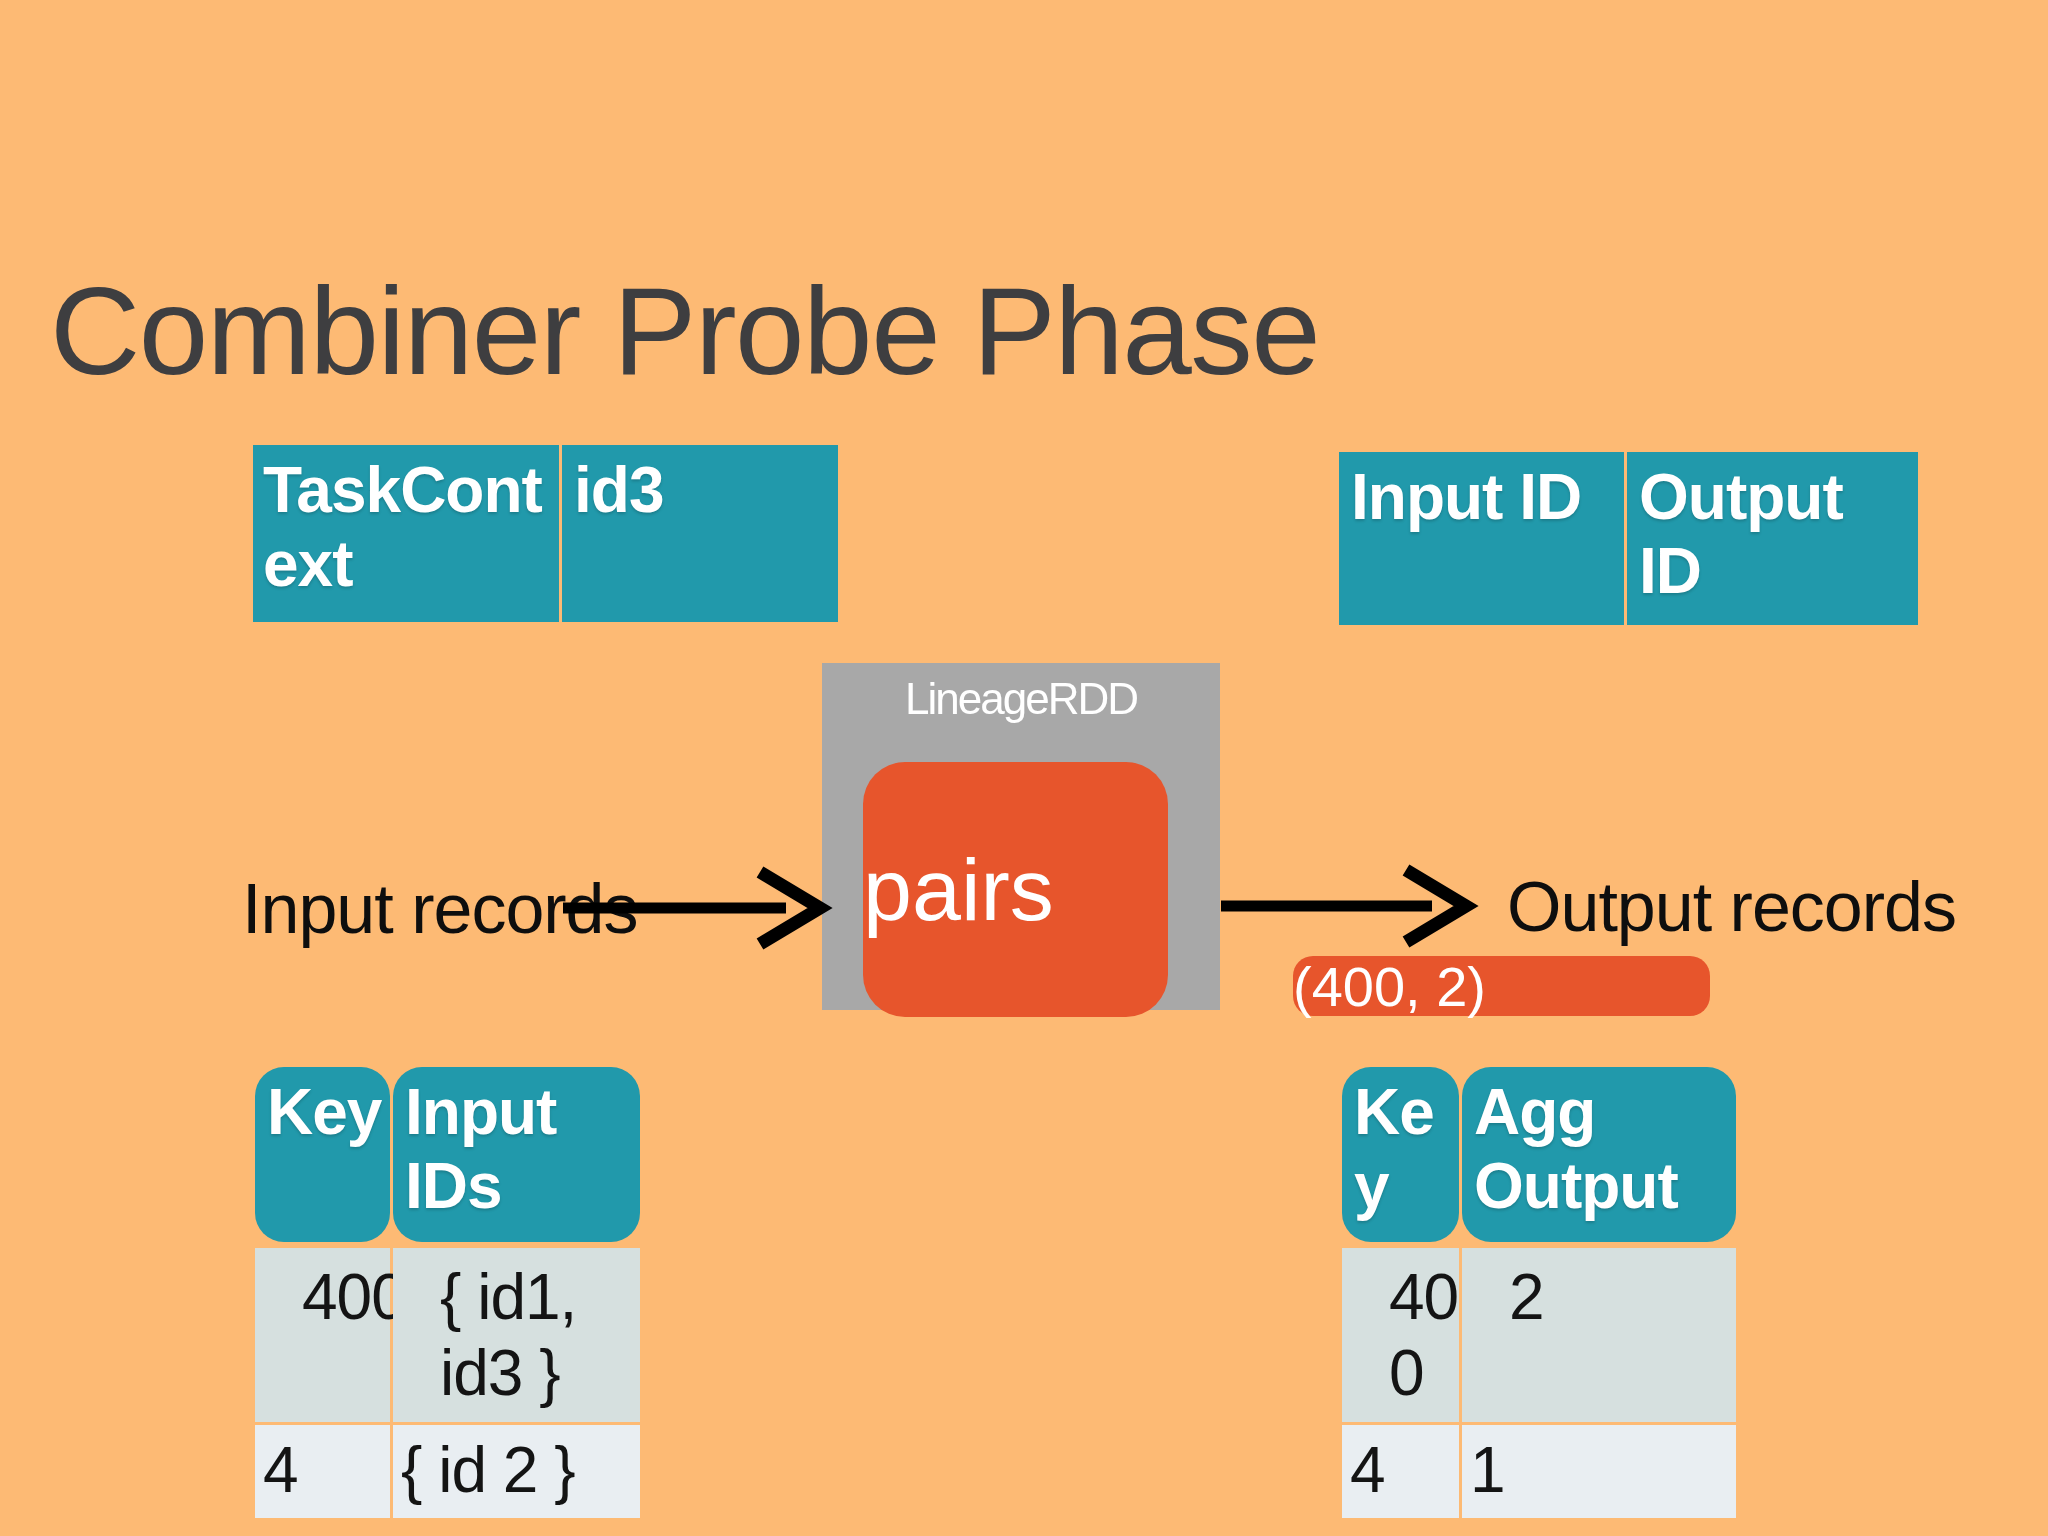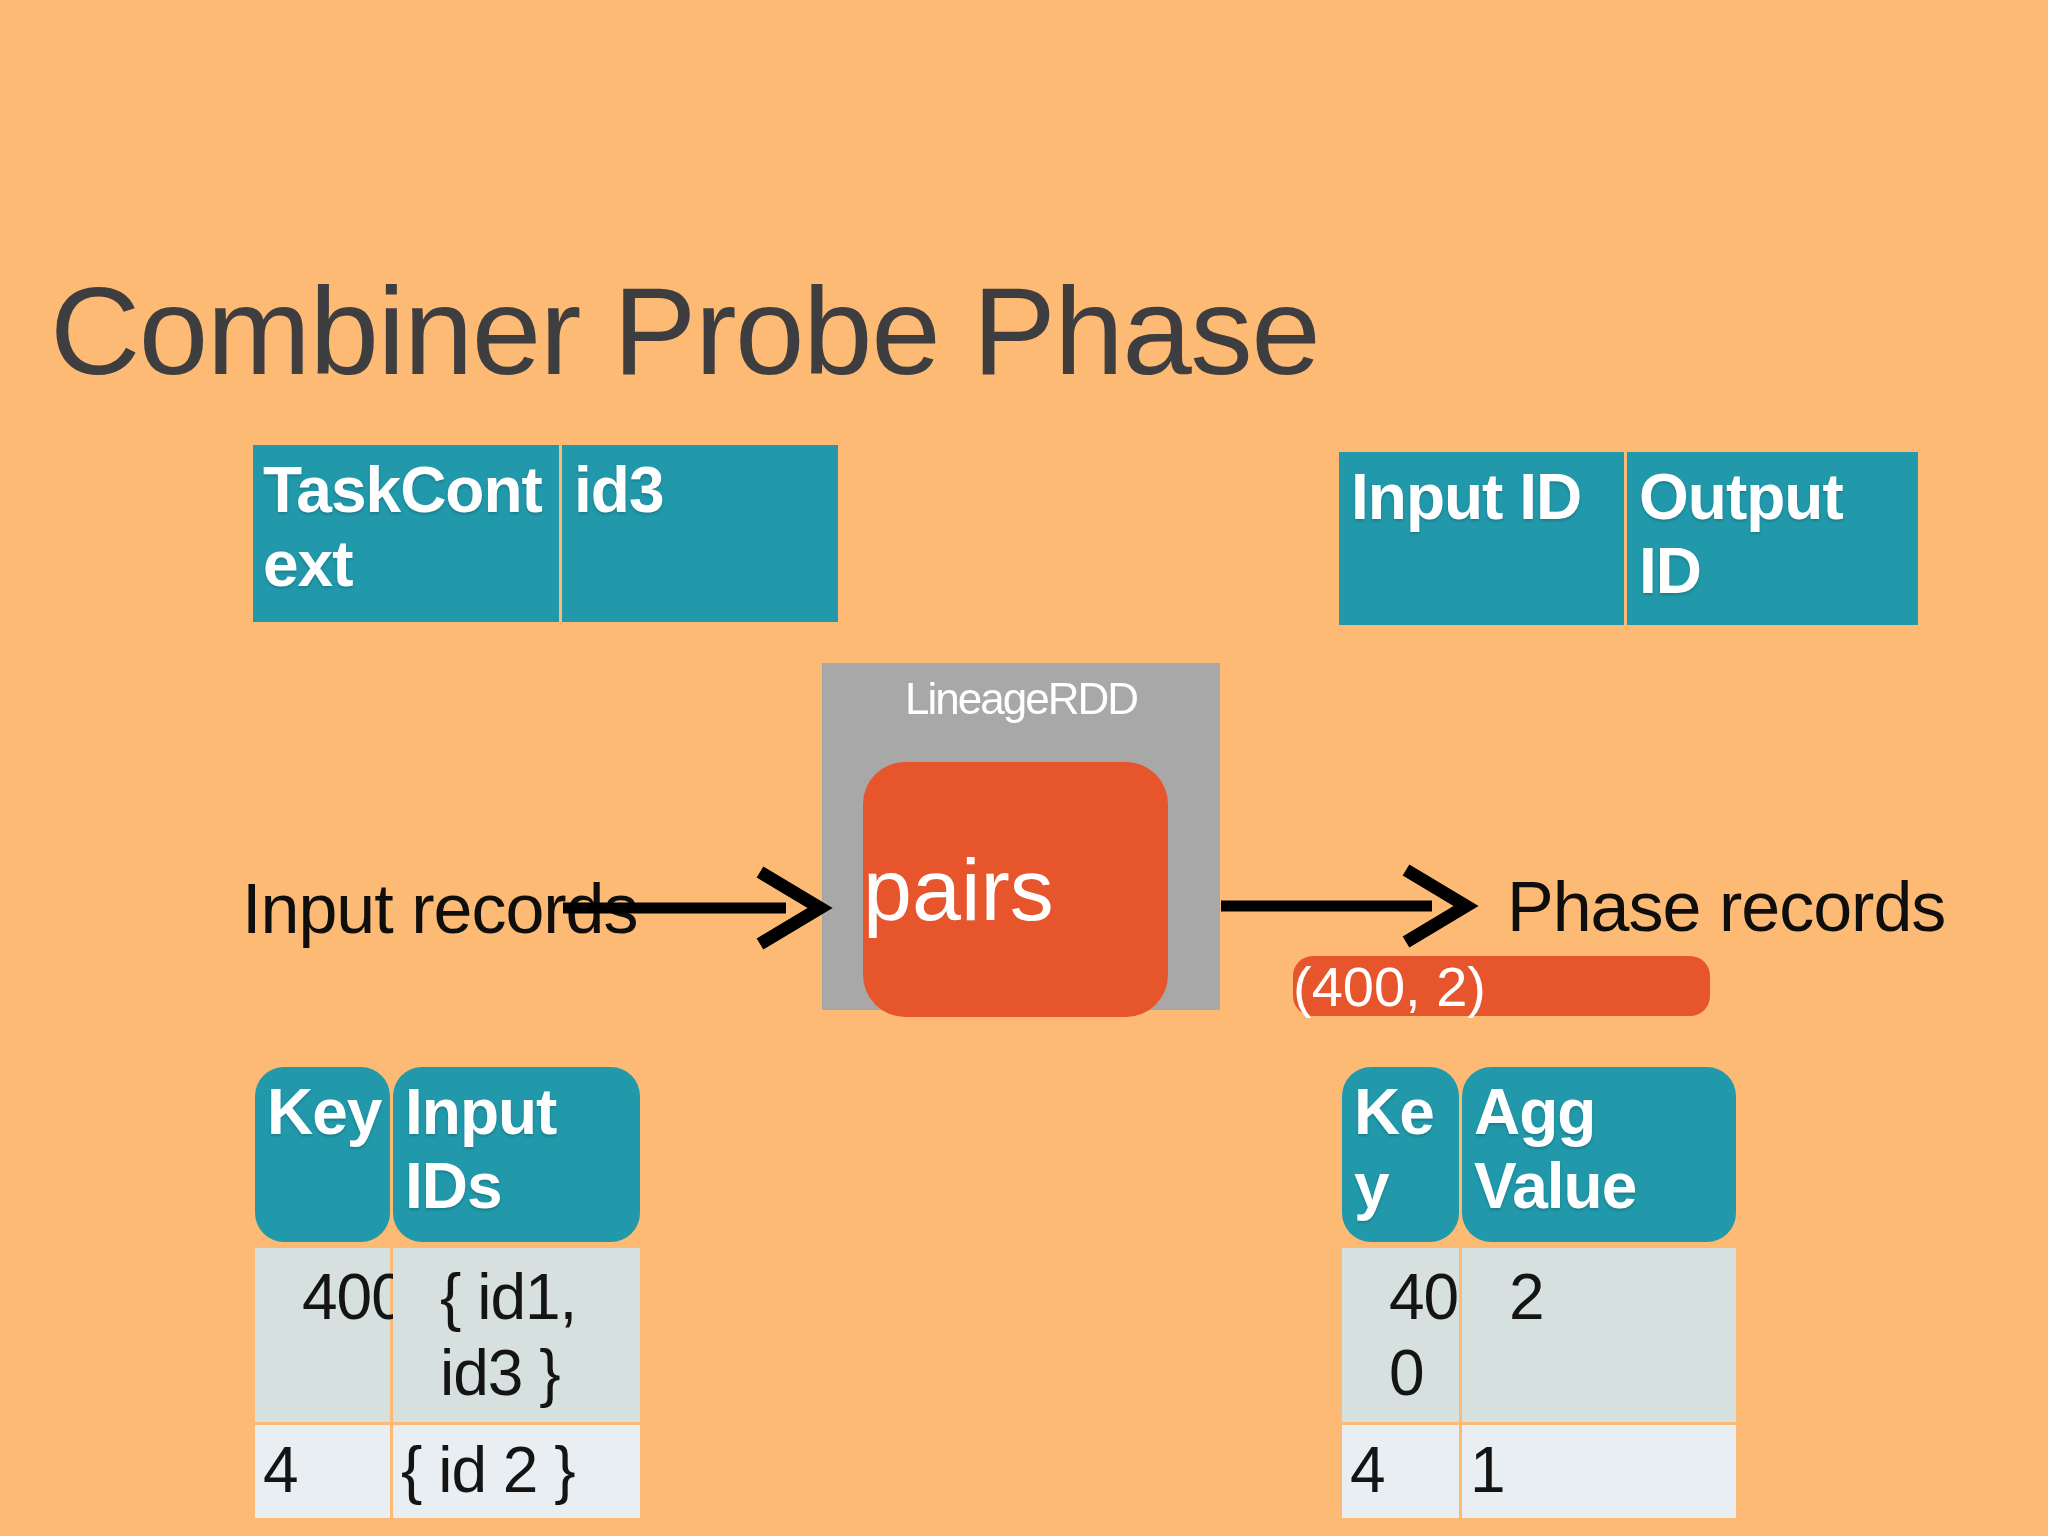--- a/index.html
+++ b/index.html
@@ -100,21 +100,21 @@
   </div>
 
   <div class="lineage-box">
     <div class="lineage-label">LineageRDD</div>
     <div class="pairs-box">
       <span>pairs</span>
     </div>
   </div>
 
   <div class="lbl" id="lbl-in">Input records</div>
-  <div class="lbl" id="lbl-out">Phase records</div>
+  <div class="lbl" id="lbl-out">Output records</div>
 
   <div class="probe-bar">
     <span>(400, 2)</span>
   </div>
 
   <div id="t-hash">
     <div class="row hrow">
       <div class="cell th c1">Key</div>
       <div class="cell th c2">Input
 IDs</div>
@@ -128,21 +128,21 @@
       <div class="cell td bg-even c1">4</div>
       <div class="cell td bg-even c2">{ id 2 }</div>
     </div>
   </div>
 
   <div id="t-agg">
     <div class="row hrow">
       <div class="cell th c1">Ke
 y</div>
       <div class="cell th c2">Agg
-Value</div>
+Output</div>
     </div>
     <div class="row r1">
       <div class="cell td bg-odd c1">40
 0</div>
       <div class="cell td bg-odd c2">2</div>
     </div>
     <div class="row r2">
       <div class="cell td bg-even c1">4</div>
       <div class="cell td bg-even c2">1</div>
     </div>

